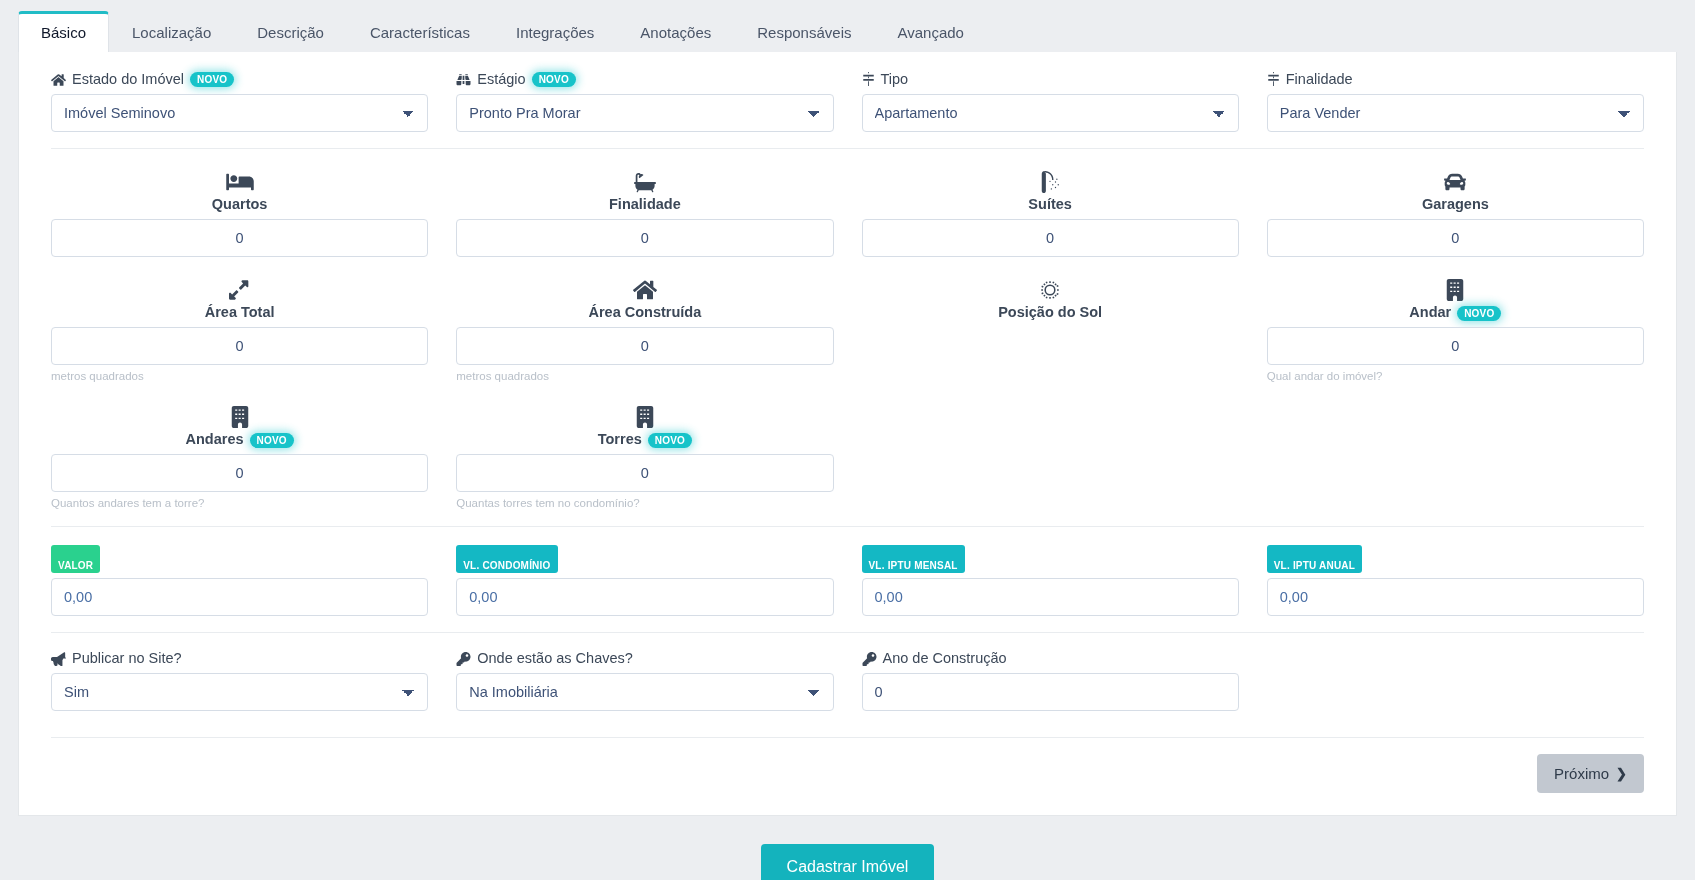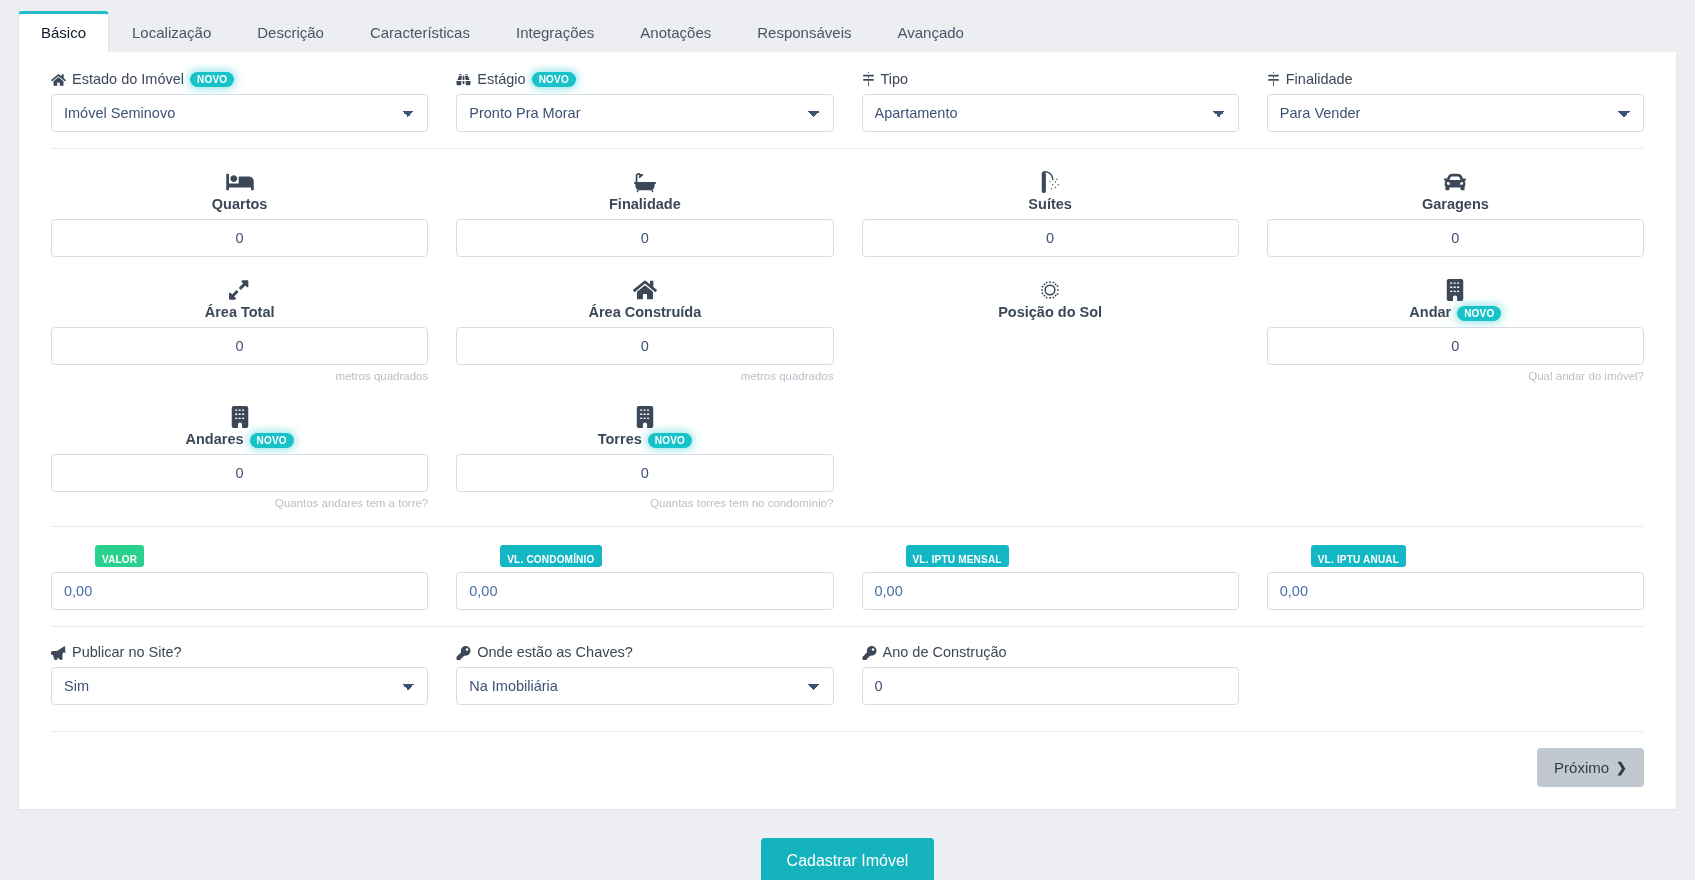--- a/index.html
+++ b/index.html
@@ -141,39 +141,38 @@
       calc(100% - 13px) 16px;
     background-size: 6px 6px, 6px 6px;
     background-repeat: no-repeat;
     padding-right: 30px;
   }
   select.ctrl.center { text-align: center; text-align-last: center; }
   input.ctrl.center { text-align: center; }
   input.ctrl.money { text-align: left; color: #4a6fa5; }
 
   .helper {
-    text-align: right;
+    text-align: left;
     font-size: 11.5px;
     color: #b9c0c9;
     margin-top: 5px;
     line-height: 1.2;
   }
 
   
   .money-badge {
     display: inline-block;
     font-size: 10px;
     font-weight: bold;
     color: #fff;
-    padding: 10px 7px 2px 7px;
+    padding: 16px 7px 2px 7px;
     border-radius: 3px;
     line-height: 1;
     margin-bottom: 5px;
     letter-spacing: .2px;
-    margin-left: 44px;
   }
   .money-badge.green { background: #2ad18e; }
   .money-badge.teal  { background: #14b8c4; }
 
   
   .next-wrap {
     display: flex;
     justify-content: flex-end;
     padding: 16px 14px 22px 14px;
   }

